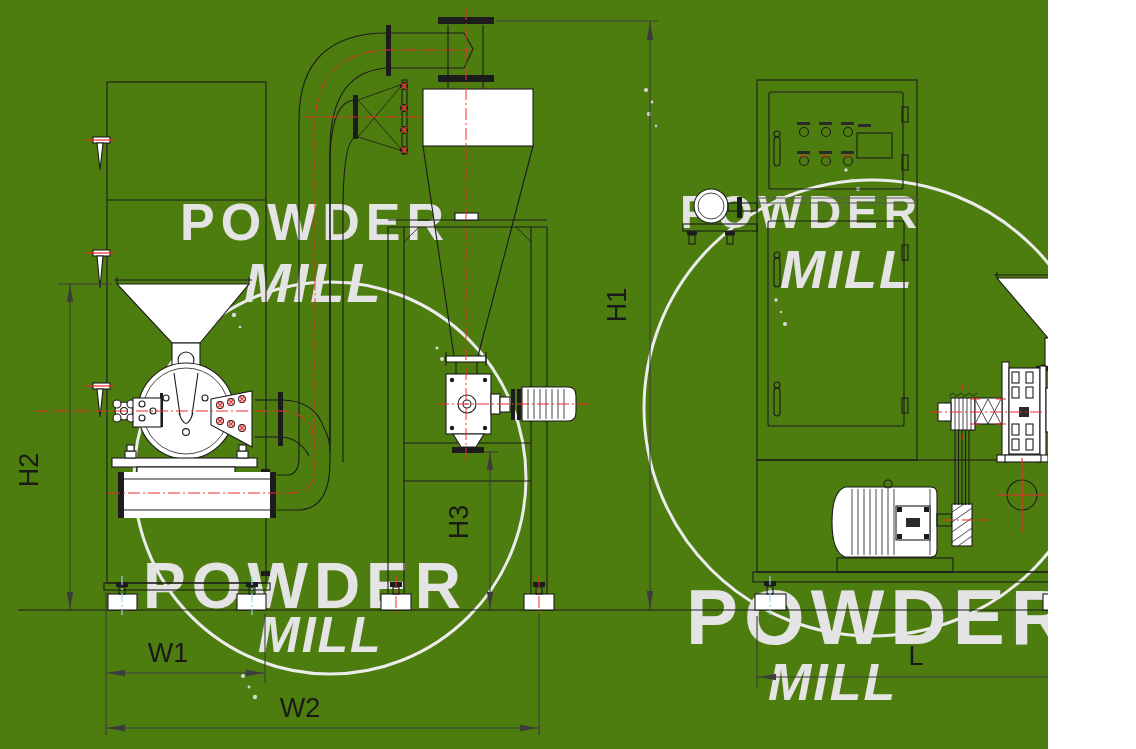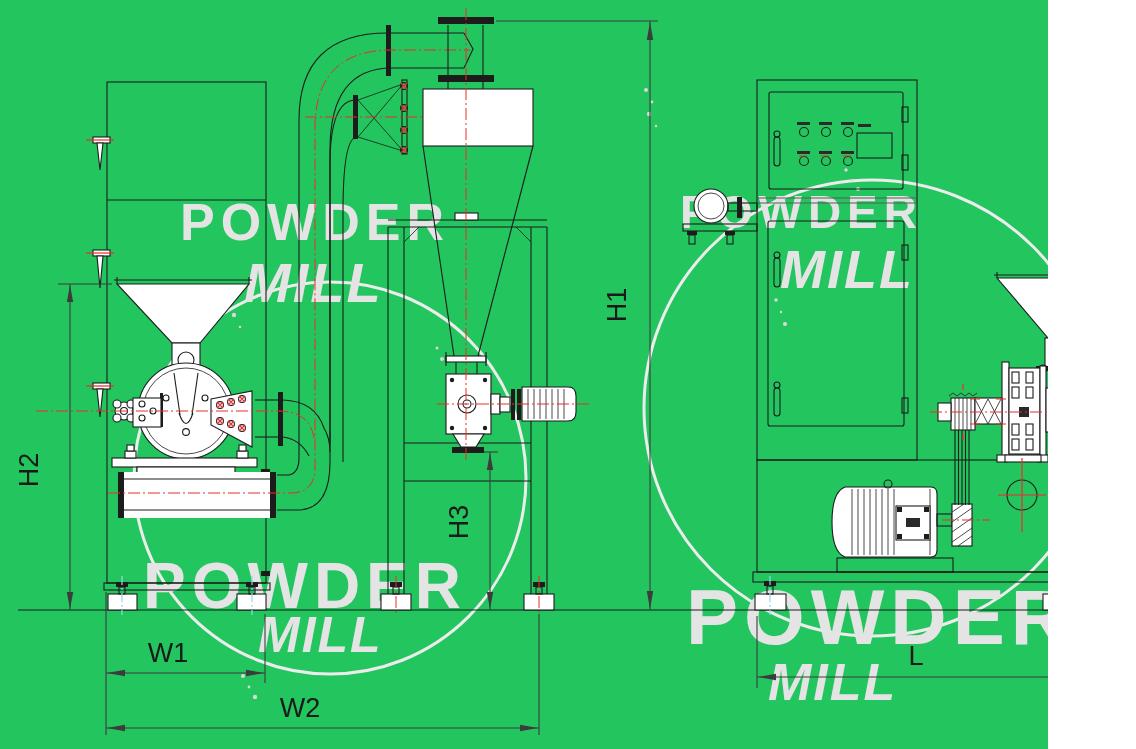--- a/index.html
+++ b/index.html
@@ -1,16 +1,16 @@
 <!DOCTYPE html>
 <html><head>
 <meta charset="utf-8">
 <style>
   html,body{margin:0;padding:0;background:#fff;}
-  .stage{position:relative;width:1048px;height:749px;background:#22c55e;overflow:hidden;
+  .stage{position:relative;width:1048px;height:749px;background:#4d7c0f;overflow:hidden;
          font-family:"Liberation Sans", sans-serif;}
   svg{position:absolute;left:0;top:0;}
   .ln{stroke:#1c1c1c;stroke-width:1.1;fill:none;}
   .lnw{stroke:#1c1c1c;stroke-width:1.1;fill:#fff;}
   .thin{stroke:#1c1c1c;stroke-width:0.8;fill:none;}
   .lnf{fill:#1c1c1c;stroke:none;}
   .gray{stroke:#5a5a5a;stroke-width:1;fill:none;}
   .red{stroke:#ef2b2b;stroke-width:1;fill:none;stroke-dasharray:12 3 2 3;}
   .reds{stroke:#ef2b2b;stroke-width:1.2;fill:none;}
   .cyan{stroke:#8fd8e6;stroke-width:1.2;fill:none;stroke-dasharray:9 3 2 3;}

